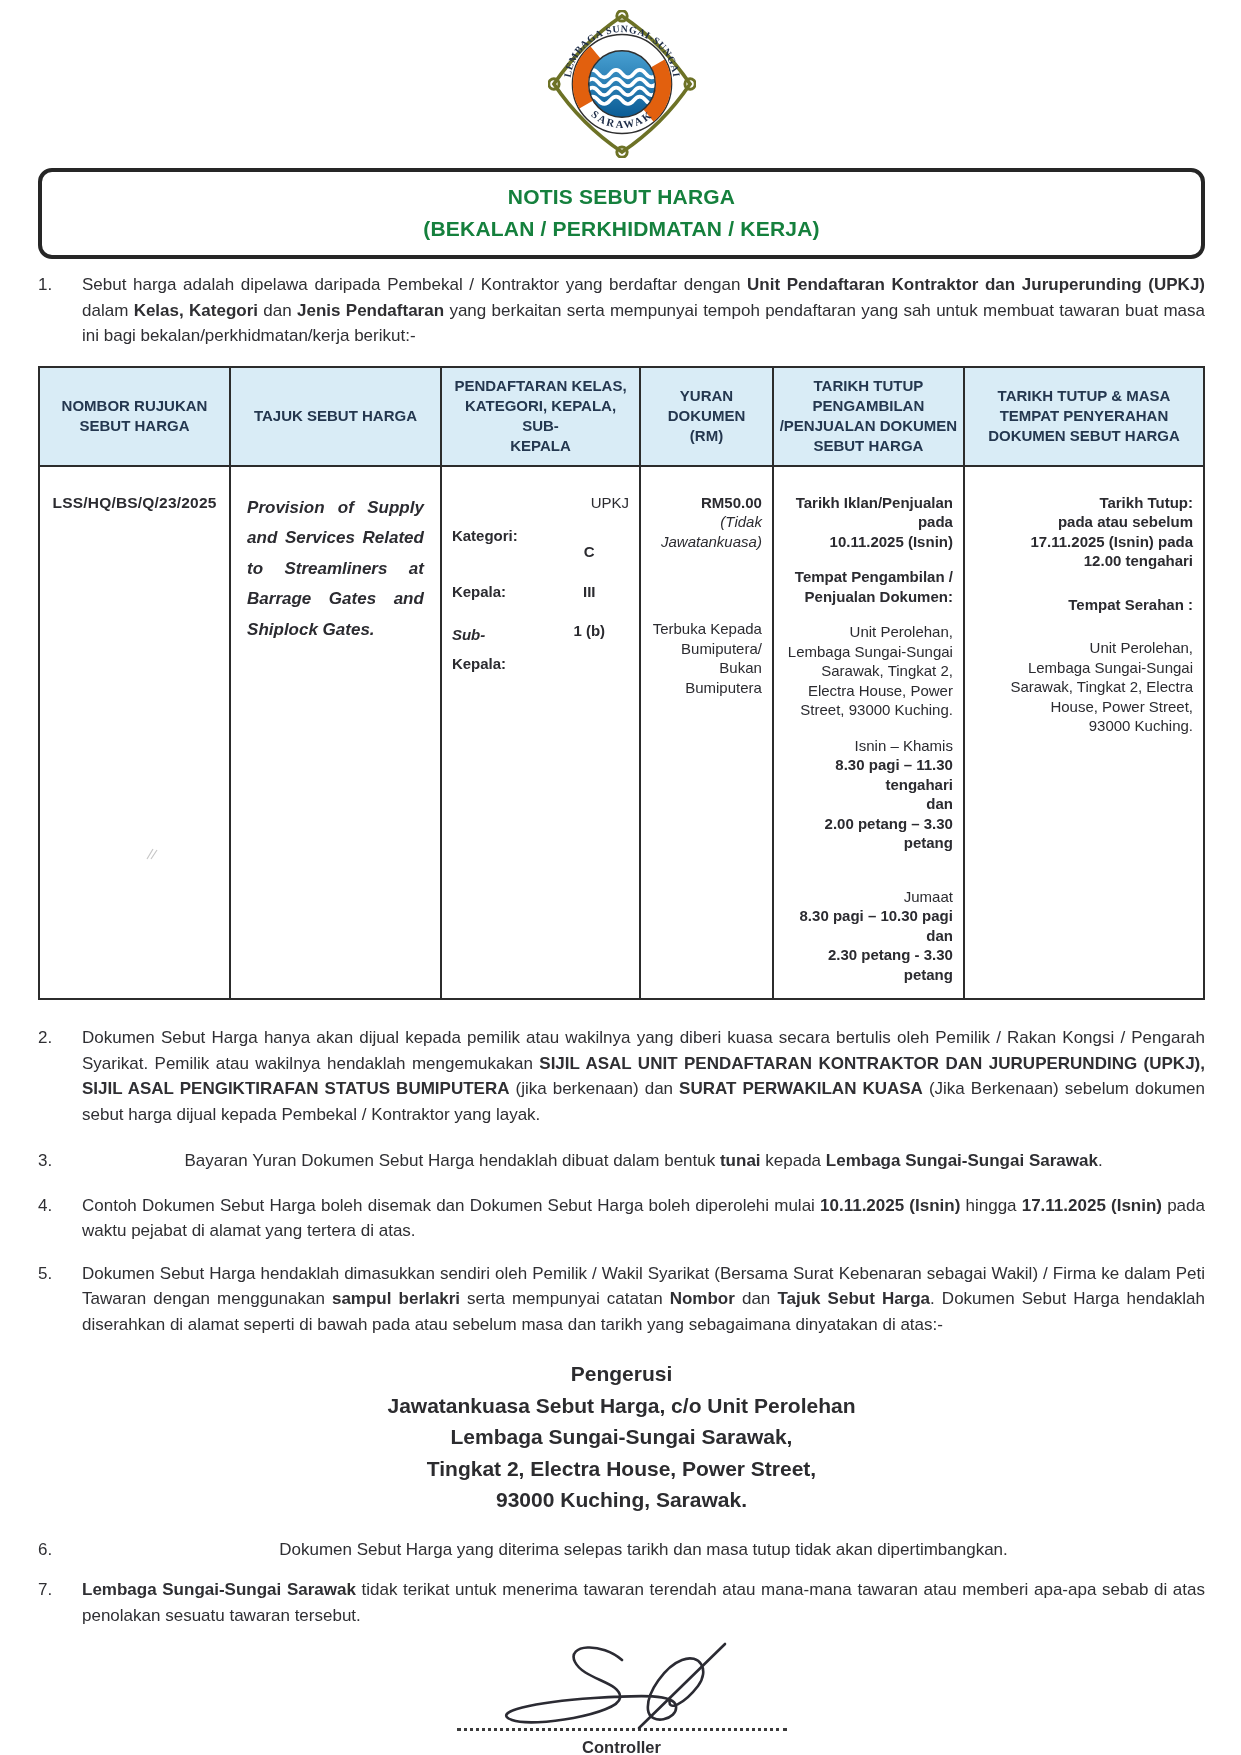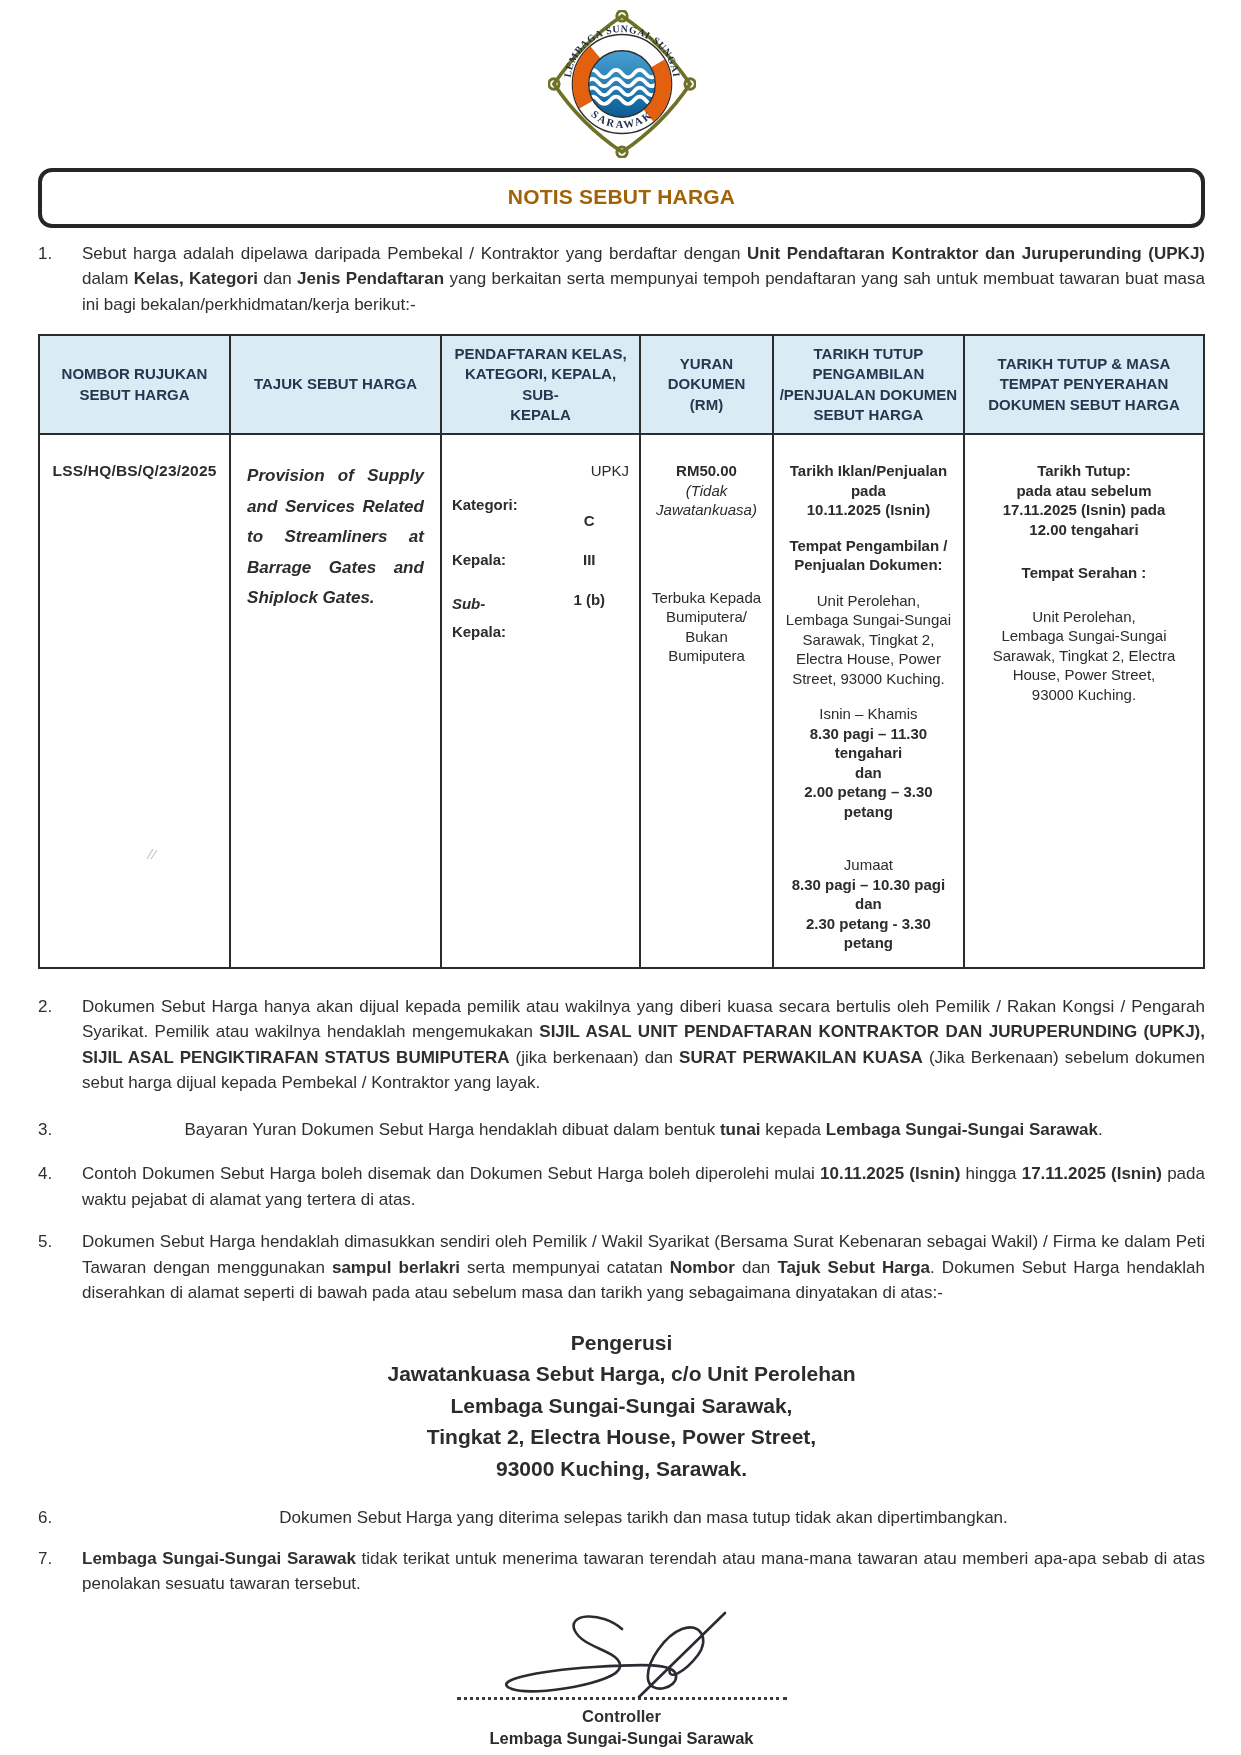--- a/index.html
+++ b/index.html
@@ -14,21 +14,21 @@
 
   
   .logo-wrap{text-align:center;height:150px;}
   .logo-wrap svg{height:148px;width:148px;}
 
   
   .title-box{
     margin-top:8px;border:4px solid #262626;border-radius:14px;
     text-align:center;padding:9px 0 11px;
   }
-  .title-box .tline{font-weight:700;font-size:21px;line-height:1.5;color:#a16207;letter-spacing:.2px;}
+  .title-box .tline{font-weight:700;font-size:21px;line-height:1.5;color:#15803d;letter-spacing:.2px;}
 
   
   .clause{display:flex;font-size:17px;line-height:1.5;color:#2f2f33;}
   .clause .num{width:44px;flex:none;}
   .clause .bodytext{flex:1;text-align:justify;}
   .clause.left .bodytext{text-align:center;}
   .mt-c1{margin-top:13px;}
   .mt-c2{margin-top:25px;}
   .mt-c3{margin-top:21px;}
   .mt-c4{margin-top:19px;}
@@ -44,21 +44,21 @@
     text-align:center;vertical-align:middle;line-height:1.35;padding:8px 4px;height:68px;
   }
   .doc-table td{vertical-align:top;font-size:15px;line-height:1.3;padding:26px 10px 14px;color:#2b2b30;}
   .refno{font-weight:700;text-align:center;font-size:15.5px;letter-spacing:.2px;}
   .tender-title{font-weight:700;font-style:italic;font-size:17px;line-height:1.8;text-align:justify;padding:0 6px;}
   .reg-org{font-weight:400;text-align:right;margin-bottom:14px;}
   .reg-row{display:grid;grid-template-columns:55% 45%;margin-bottom:20px;font-weight:700;}
   .reg-row .val{text-align:center;}
   .reg-row .val.drop{margin-top:16px;}
   .reg-sub .lab span{display:block;line-height:1.9;}
-  .cellc{text-align:center;}
+  .cellc{text-align:right;}
   .fee-amt{font-weight:700;}
   .fee-note{font-style:italic;}
   .fee-open{margin-top:68px;}
   .blk{margin-bottom:16px;}
   .blkb{font-weight:700;}
   .gap-lg{margin-top:34px;}
 
   
   .address-block{margin-top:21px;text-align:center;font-weight:700;font-size:21px;line-height:1.5;color:#2c2c2f;}
 
@@ -118,20 +118,21 @@
         <textPath href="#arcTop" startOffset="50%" text-anchor="middle">LEMBAGA SUNGAI-SUNGAI</textPath>
       </text>
       <text font-family="Liberation Serif, serif" font-size="14.5" font-weight="bold" fill="#1d2c47" letter-spacing="3">
         <textPath href="#arcBottom" startOffset="50%" text-anchor="middle">SARAWAK</textPath>
       </text>
     </svg>
   </div>
 
   <div class="title-box">
     <div class="tline">NOTIS SEBUT HARGA</div>
+    <div class="tline">(BEKALAN / PERKHIDMATAN / KERJA)</div>
   </div>
 
   <div class="clause mt-c1">
     <div class="num">1.</div>
     <div class="bodytext"><span>Sebut harga adalah dipelawa daripada Pembekal / Kontraktor yang berdaftar dengan </span><span class="b">Unit Pendaftaran Kontraktor dan Juruperunding (UPKJ)</span><span> dalam </span><span class="b">Kelas, Kategori</span><span> dan </span><span class="b">Jenis Pendaftaran</span><span> yang berkaitan serta mempunyai tempoh pendaftaran yang sah untuk membuat tawaran buat masa ini bagi bekalan/perkhidmatan/kerja berikut:-</span></div>
   </div>
 
   <table class="doc-table">
     <colgroup>
       <col style="width:16.4%">

